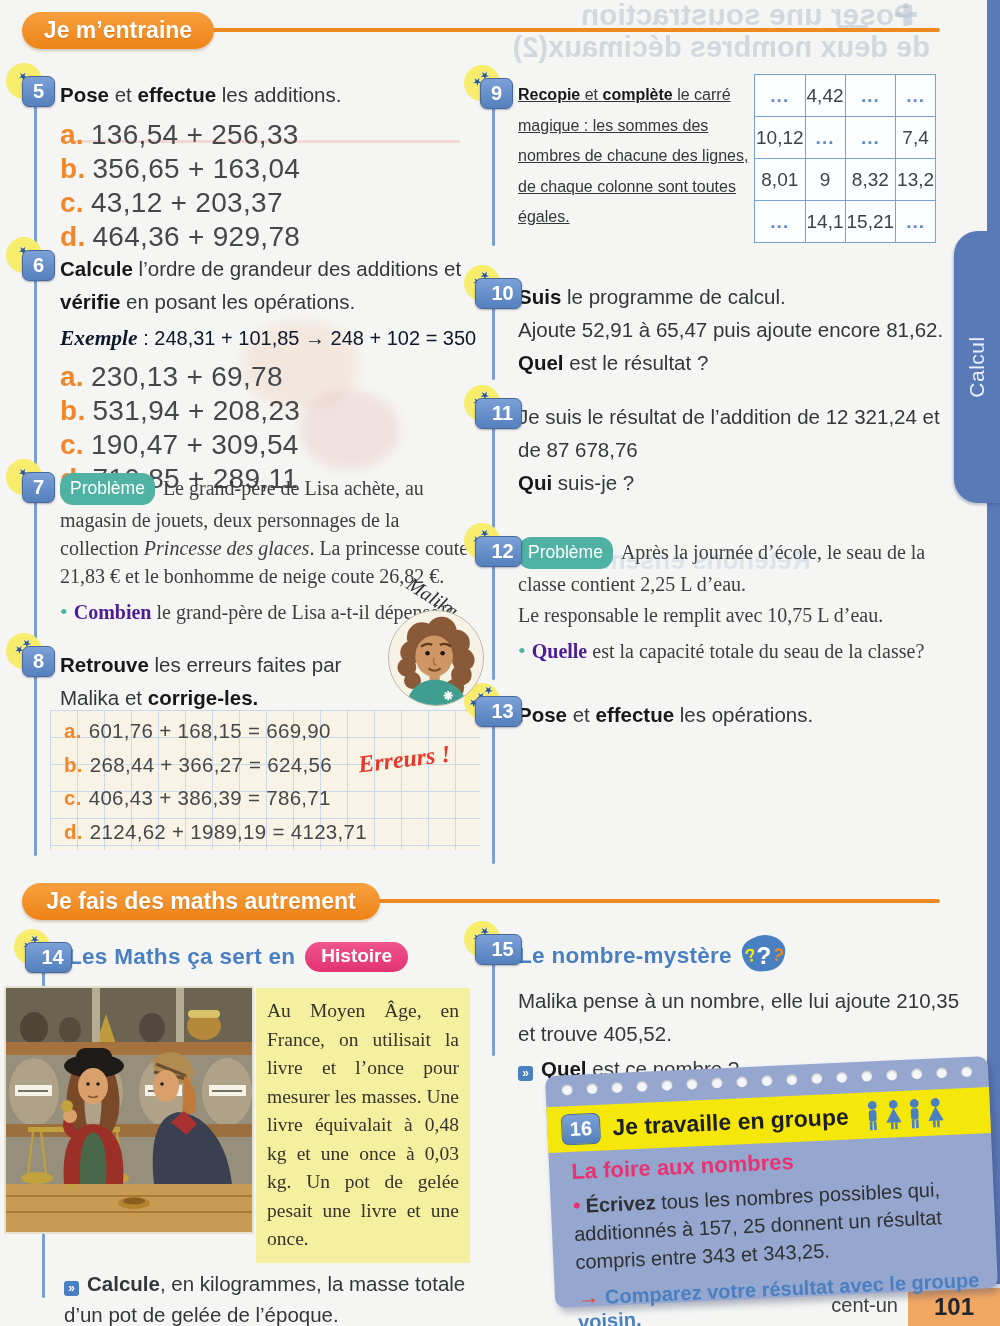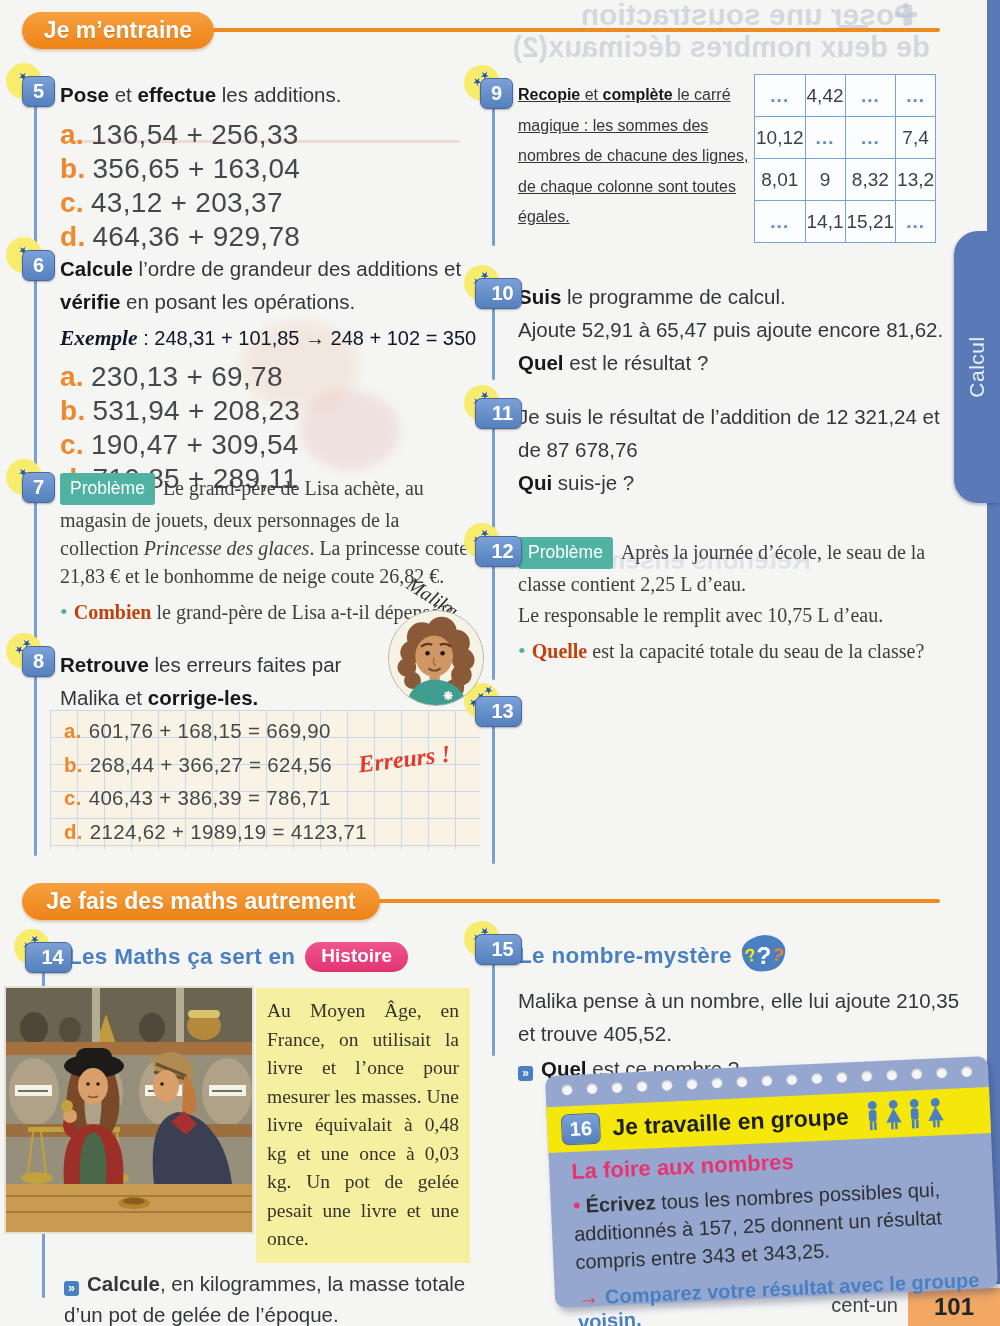--- a/index.html
+++ b/index.html
@@ -27,24 +27,24 @@
     font-size:11px;color:#2b5a91;letter-spacing:0;text-shadow:0 0 2px #fff;white-space:nowrap;}
   .vline{position:absolute;left:-26px;width:3px;background:#7b9ed2;border-radius:2px;z-index:1;}
   .title{font-size:20.5px;color:#33373a;line-height:33px;}
   .title b{color:#17181a;}
   .items{margin-top:7px;}
   .item{font-size:28px;color:#45484a;line-height:34px;letter-spacing:.3px;}
   .item .lab{color:#f0872a;font-weight:bold;margin-right:7px;}
   .example{font-size:20px;color:#0f172a;margin-top:5px;line-height:30px;}
   .example .exlab{font-family:"Liberation Serif",serif;font-style:italic;font-weight:bold;font-size:21.5px;}
   .serif{font-family:"Liberation Serif",serif;font-size:20px;line-height:28px;color:#3c3f3d;}
-  .serif b{color:#c2410c;}
+  .serif b{color:#4c1d95;}
   .serif i{font-style:italic;}
   .chip{display:inline-block;background:#4fb2a2;color:#fff;font-family:"Liberation Sans",sans-serif;
-    font-size:17.5px;padding:1px 10px 3px;border-radius:3px;margin-right:8px;transform:translateY(-1px);}
+    font-size:17.5px;padding:1px 10px 3px;border-radius:13px;margin-right:8px;transform:translateY(-1px);}
   .qline{margin-top:8px;}
   .qdot{color:#4fb2a2;font-size:22px;margin-right:6px;}
   .sq-bullet{display:inline-flex;width:15px;height:15px;background:#4a7fc1;border-radius:3px;color:#fff;
     font-size:12px;align-items:center;justify-content:center;margin-right:8px;font-weight:bold;transform:translateY(1px);}
   
   .gridpaper{position:absolute;left:-10px;top:62px;width:430px;height:140px;background:#f8f3e4;z-index:0;
     background-image:linear-gradient(#c9d8ea 1px,transparent 1px),linear-gradient(90deg,#c9d8ea 1px,transparent 1px);
     background-size:27px 27px;}
   .gp-items{position:absolute;left:4px;top:66px;z-index:1;}
   .gp-items .item{line-height:33.5px;font-size:20.5px;}
@@ -279,20 +279,21 @@
     <div class="serif" style="margin-top:3px;">Le responsable le remplit avec 10,75 L d’eau.</div>
     <div class="serif qline"><span class="qdot">•</span><b>Quelle</b><span> est la capacité totale du seau de la classe?</span></div>
   </div>
 
   <div class="ex" style="left:518px;top:698px;width:430px;">
     <div class="starblob">
         <span>★★★</span>
       </div>
     <div class="badge wide">13</div>
     <div class="vline" style="top:24px;height:142px;"></div>
+    <div class="title"><b>Pose</b><span> et </span><b>effectue</b><span> les opérations.</span></div>
   </div>
 
   <div class="sec-header" style="left:22px;top:883px;width:358px;height:37px;">Je fais des maths autrement</div>
   <div class="sec-line" style="left:372px;top:899px;width:568px;"></div>
 
   <div class="ex" style="left:68px;top:944px;width:404px;">
     <div class="starblob">
         <span>★★</span>
       </div>
     <div class="badge wide">14</div>

